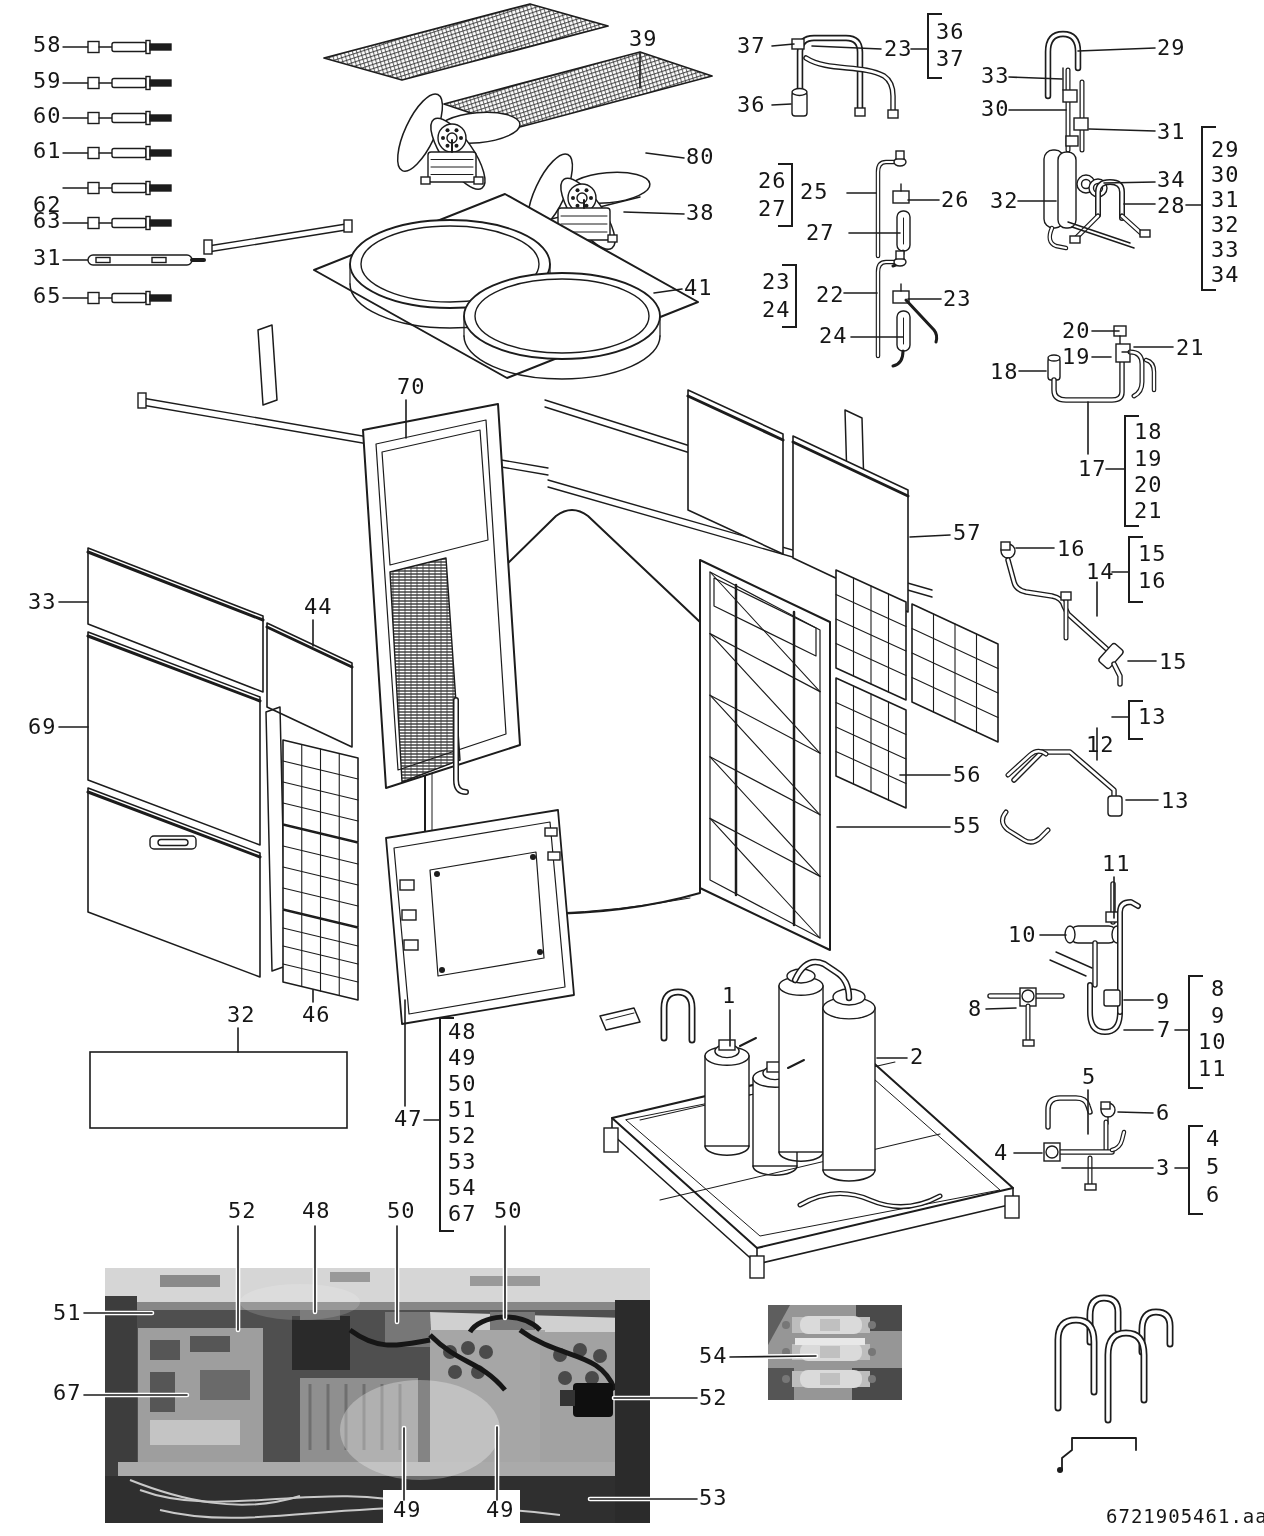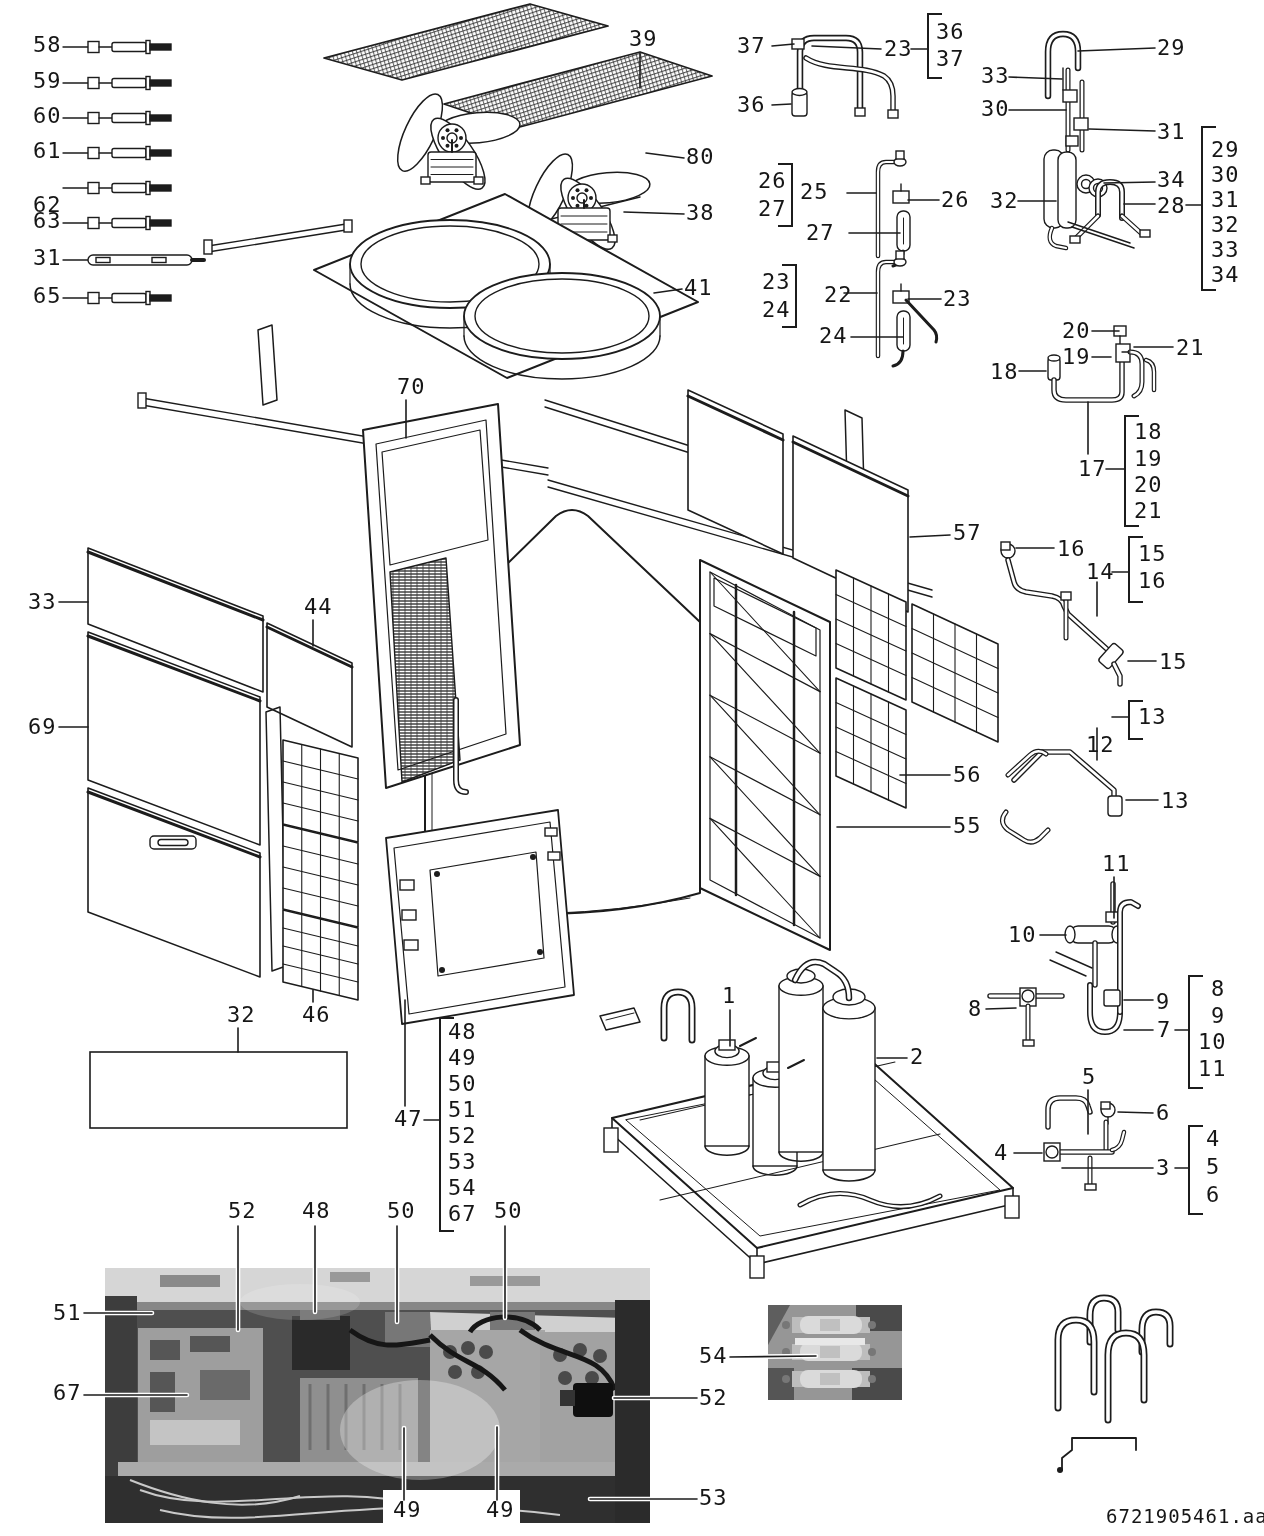--- a/index.html
+++ b/index.html
@@ -602,21 +602,21 @@
       <div class="callout" style="left: 1157px; top: 37px;">29</div>
       <div class="callout" style="left: 981px; top: 65px;">33</div>
       <div class="callout" style="left: 981px; top: 98px;">30</div>
       <div class="callout" style="left: 1157px; top: 121px;">31</div>
       <div class="callout" style="left: 1157px; top: 169px;">34</div>
       <div class="callout" style="left: 1157px; top: 195px;">28</div>
       <div class="callout" style="left: 990px; top: 190px;">32</div>
       <div class="callout" style="left: 800px; top: 181px;">25</div>
       <div class="callout" style="left: 941px; top: 189px;">26</div>
       <div class="callout" style="left: 806px; top: 222px;">27</div>
-      <div class="callout" style="left: 816px; top: 284px; margin-left: 8px;">22</div>
+      <div class="callout" style="left: 816px; top: 284px;">22</div>
       <div class="callout" style="left: 943px; top: 288px;">23</div>
       <div class="callout" style="left: 819px; top: 325px;">24</div>
       <div class="callout" style="left: 1062px; top: 320px;">20</div>
       <div class="callout" style="left: 1176px; top: 337px;">21</div>
       <div class="callout" style="left: 1062px; top: 346px;">19</div>
       <div class="callout" style="left: 990px; top: 361px;">18</div>
       <div class="callout" style="left: 1078px; top: 458px;">17</div>
       <div class="callout" style="left: 1057px; top: 538px;">16</div>
       <div class="callout" style="left: 1086px; top: 561px;">14</div>
       <div class="callout" style="left: 1159px; top: 651px;">15</div>

